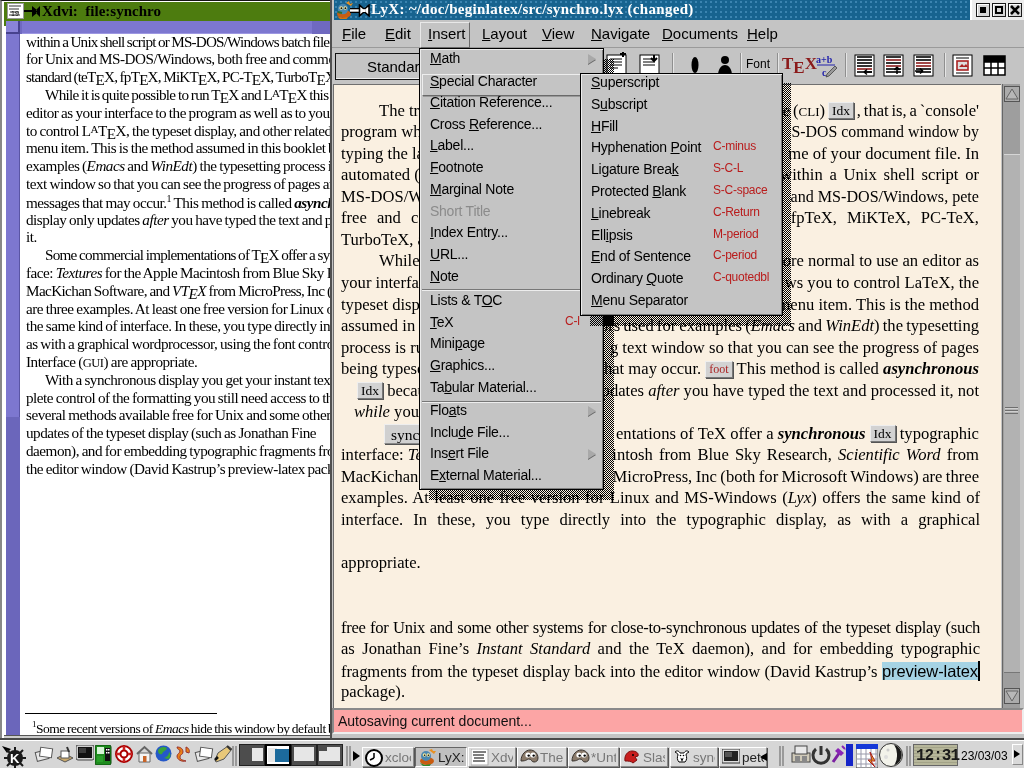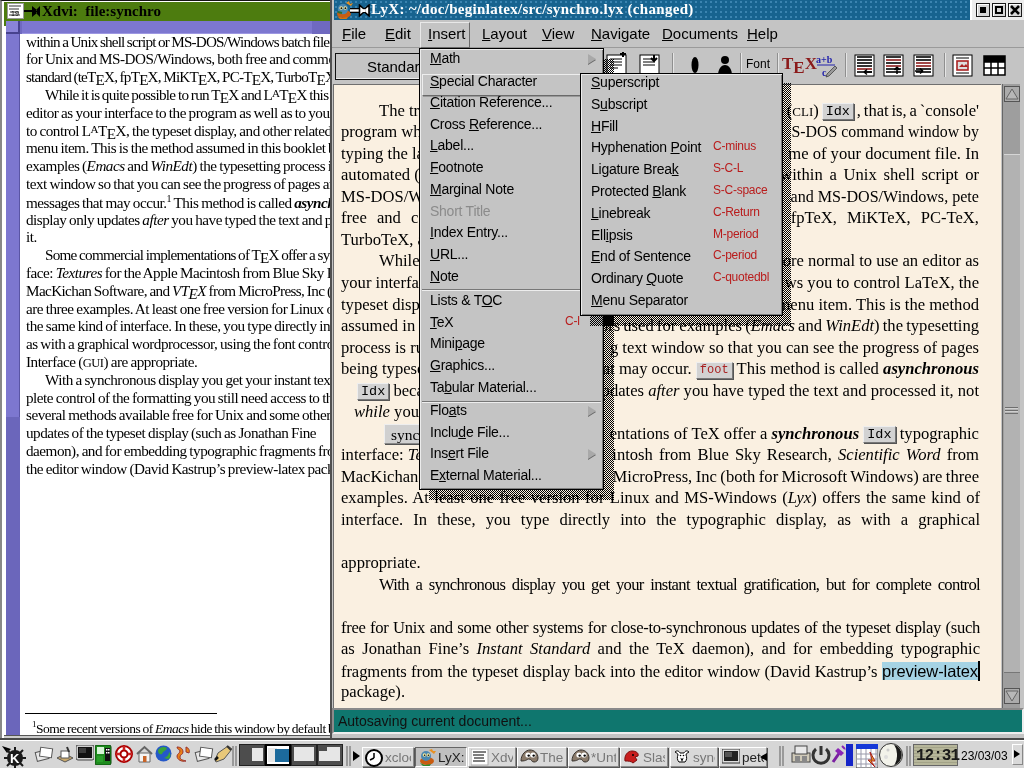--- a/index.html
+++ b/index.html
@@ -31,30 +31,30 @@
 #combo{position:absolute;left:3px;top:5px;width:120px;height:27px;border:1px solid #111;background:#c4c4c4;box-shadow:inset -1px -1px 0 #eee}
 #combo span{position:absolute;left:31px;top:4px;font-size:15px}
 .tbtn{position:absolute;top:4px;width:27px;height:27px}
 .tsep{position:absolute;top:5px;width:1px;height:24px;background:#8f8f8f;box-shadow:1px 0 0 #e5e5e5}
 
 #ldoc{left:333px;top:84px;width:668px;height:624px;background:#faf0e1;overflow:hidden;border-top:1px solid #6f6f6f;border-left:1px solid #6f6f6f}
 .dl{position:absolute;font-size:16.6px;font-family:"Liberation Serif",serif;color:#000;height:22px}
 .dlj{left:7px;width:639px;text-align:justify;text-align-last:justify}
 .frag-r{position:absolute;right:22px;white-space:nowrap;font-size:16.6px;font-family:"Liberation Serif",serif}
 .frag-l{position:absolute;white-space:nowrap;font-size:16.6px;font-family:"Liberation Serif",serif}
-.ibtn{display:inline-block;background:#d2d2d2;border:1px solid #777;border-top-color:#eee;border-left-color:#eee;box-shadow:1px 1px 0 #555;font-size:13.5px;font-family:Liberation Mono, monospace;padding:0 3px;line-height:15px;vertical-align:1px}
+.ibtn{display:inline-block;background:#d2d2d2;border:1px solid #777;border-top-color:#eee;border-left-color:#eee;box-shadow:1px 1px 0 #555;font-size:13.5px;font-family:Liberation Serif, serif;padding:0 3px;line-height:15px;vertical-align:1px}
 .hl{background:#a5d3e4}
 
 #lscroll{left:1002px;top:84px;width:18px;height:624px;background:#9e9e9e;border-left:1px solid #666}
 #lscroll .up{position:absolute;left:1px;top:2px;width:16px;height:16px;background:#ababab;border:1px solid #555}
 #lscroll .dn{position:absolute;left:1px;top:604px;width:16px;height:16px;background:#ababab;border:1px solid #555}
 #lscroll .th{position:absolute;left:1px;top:70px;width:16px;height:519px;background:#b2b2b2;border-top:1px solid #d5d5d5;border-bottom:1px solid #777}
 #lscroll .gr{position:absolute;left:2px;top:322px;width:13px;height:8px;background:repeating-linear-gradient(#b2b2b2 0 1px,#6e6e6e 1px 2px,#cfcfcf 2px 3px)}
 
-#lstatus{left:332px;top:708px;width:692px;height:26px;background:#0f766e;border:2px solid #8a8a8a;border-right-color:#eee;border-bottom-color:#eee}
+#lstatus{left:332px;top:708px;width:692px;height:26px;background:#fca5a5;border:2px solid #8a8a8a;border-right-color:#eee;border-bottom-color:#eee}
 #lstatus span{position:absolute;left:4px;top:3px;font-size:14px;color:#111}
 #lwinbottom{left:332px;top:734px;width:692px;height:6px;background:#c4c4c4;border-bottom:2px solid #666}
 
 .menu{position:absolute;background:#c4c4c4;border:1px solid #000;box-shadow:inset 1px 1px 0 #ececec,inset -1px -1px 0 #7e7e7e}
 .mitem{position:absolute;left:10px;font-size:14px;color:#000;white-space:nowrap;letter-spacing:-.25px}
 .mshort{position:absolute;font-size:12px;color:#b91c1c;white-space:nowrap;letter-spacing:-.25px}
 .mgray{color:#8b8b8b}
 .msep{position:absolute;left:2px;right:2px;height:2px;border-top:1px solid #777;border-bottom:1px solid #ededed}
 .marrow{position:absolute;width:0;height:0;border:5px solid transparent;border-left:8px solid #a9a9a9;filter:drop-shadow(0 1px 0 #666)}
 .dither{position:absolute;background:repeating-conic-gradient(#000 0% 25%,transparent 0% 50%);background-size:2px 2px}
@@ -244,21 +244,20 @@
         <rect x="3" y="4" width="21" height="19" fill="#fff" stroke="#000" stroke-width="1.5"></rect>
         <path d="M3 10h21M3 16h21M10 4v19M17 4v19" stroke="#000" stroke-width="1.5"></path>
         <rect x="3" y="4" width="21" height="6" fill="#000"></rect>
       </svg></div>
   </div>
 <div class="abs" id="ldoc">
     <div class="dl dlj" style="top:403.4px;letter-spacing:0px">examples.  At least one free version for Linux and MS-Windows (<i>Lyx</i>) offers the same kind of</div>
     <div class="dl dlj" style="top:425.0px;letter-spacing:0px">interface.  In these, you type directly into the typographic display, as with a graphical</div>
     <div class="dl dlj" style="top:532.7px;letter-spacing:-0.31px">free for Unix and some other systems for close-to-synchronous updates of the typeset display (such</div>
     <div class="dl dlj" style="top:554.2px;letter-spacing:0px">as Jonathan Fine’s <i>Instant Standard</i> and the TeX daemon), and for embedding typographic</div>
-    <div class="dl dlj" style="top:489.6px;text-indent:38px;letter-spacing:-0.67px">With a synchronous display you get your instant textual gratification, but for complete control</div>
     <div class="dl dlj" style="top:575.8px;letter-spacing:-0.09px">fragments from the typeset display back into the editor window (David Kastrup’s <span class="hl" style="font-family:'Liberation Sans', sans-serif;font-size:16.5px">preview-latex</span><span style="display:inline-block;width:2px;height:20px;background:#000;vertical-align:-4px"></span></div>
     <div class="dl" style="left:7px;top:468.0px">appropriate.</div>
     <div class="dl" style="left:7px;top:597.4px">package).</div>
     <div class="frag-l" style="left:45px;top:15.5px">The traditional way to run LaTeX</div>
     <div class="frag-l" style="left:7px;top:37.1px">program where you type comm</div>
     <div class="frag-l" style="left:7px;top:58.6px">typing the latex command, foll</div>
     <div class="frag-l" style="left:7px;top:80.2px">automated (made into a menu</div>
     <div class="frag-l" style="left:7px;top:101.7px">MS-DOS/Windows, both free</div>
     <div class="frag-l" style="left:7px;top:123.2px"><span style="word-spacing:6px">free and commercial, which</span></div>
     <div class="frag-l" style="left:7px;top:144.8px">TurboTeX, and others.)</div>

